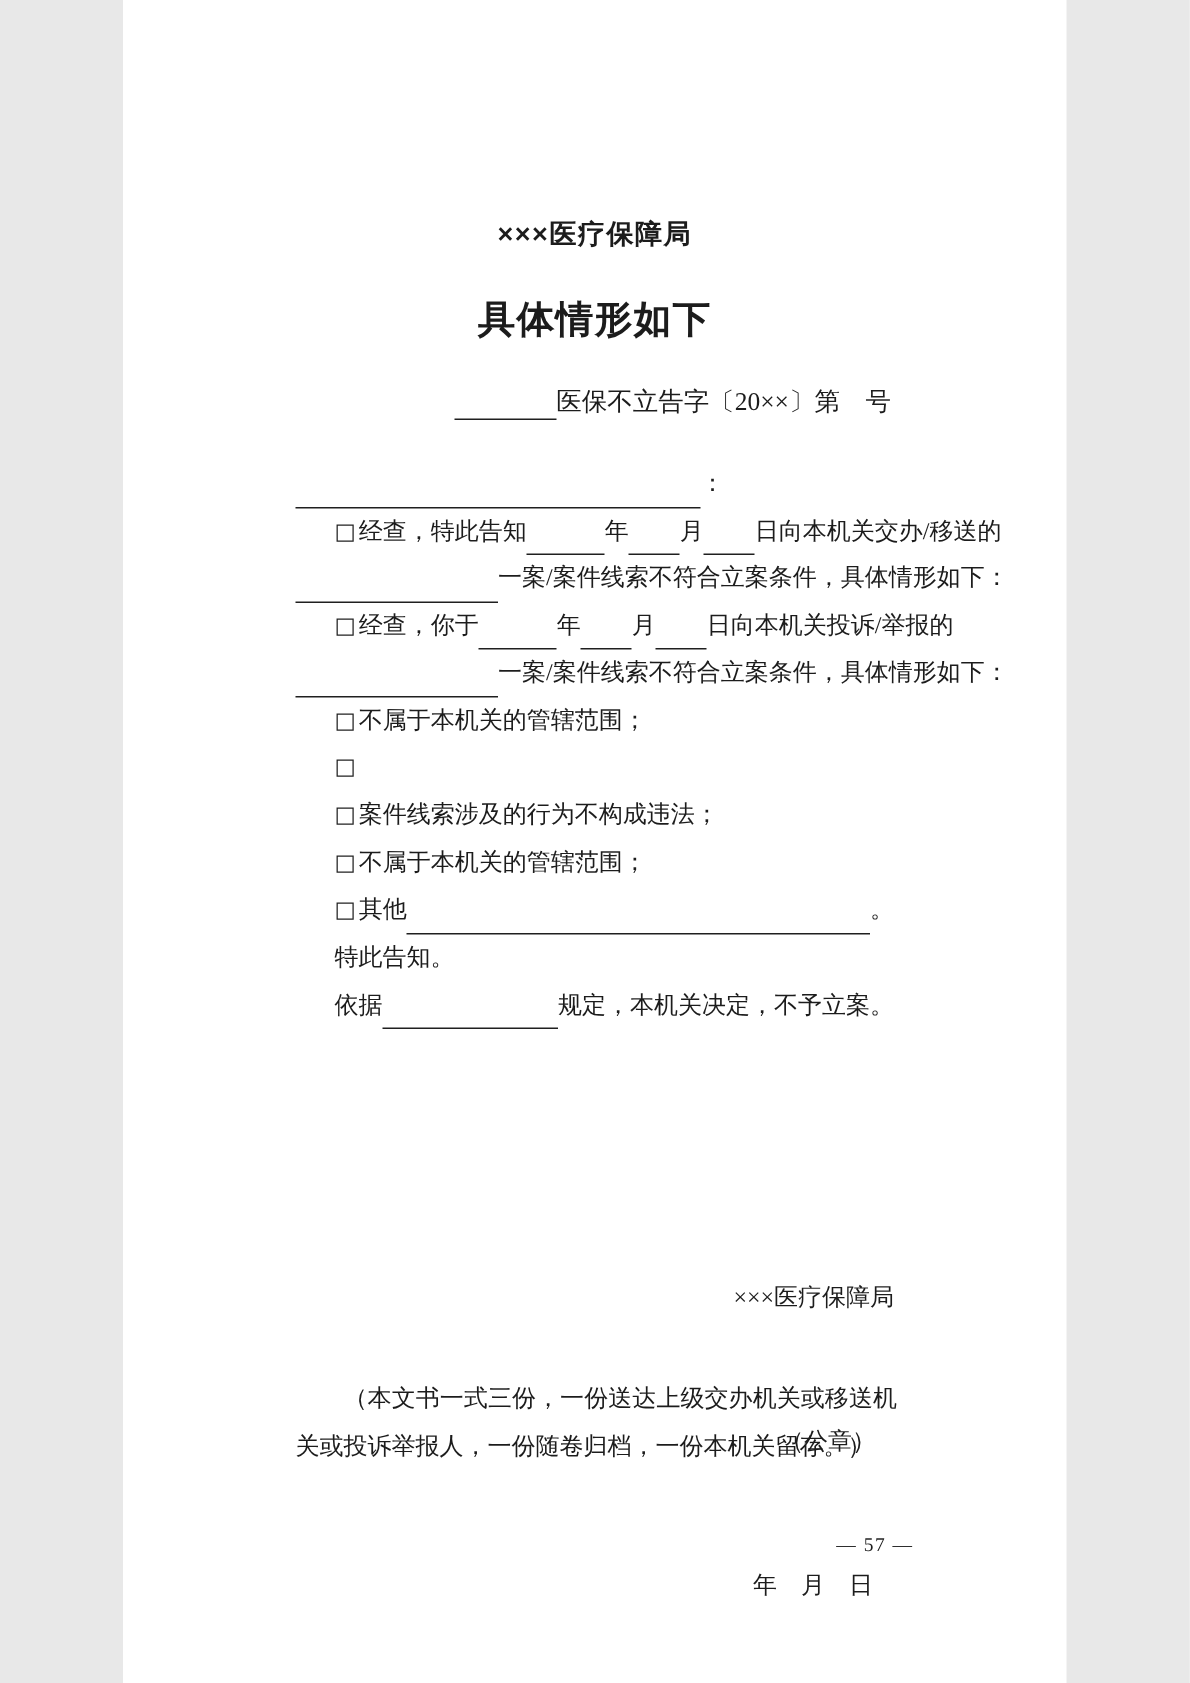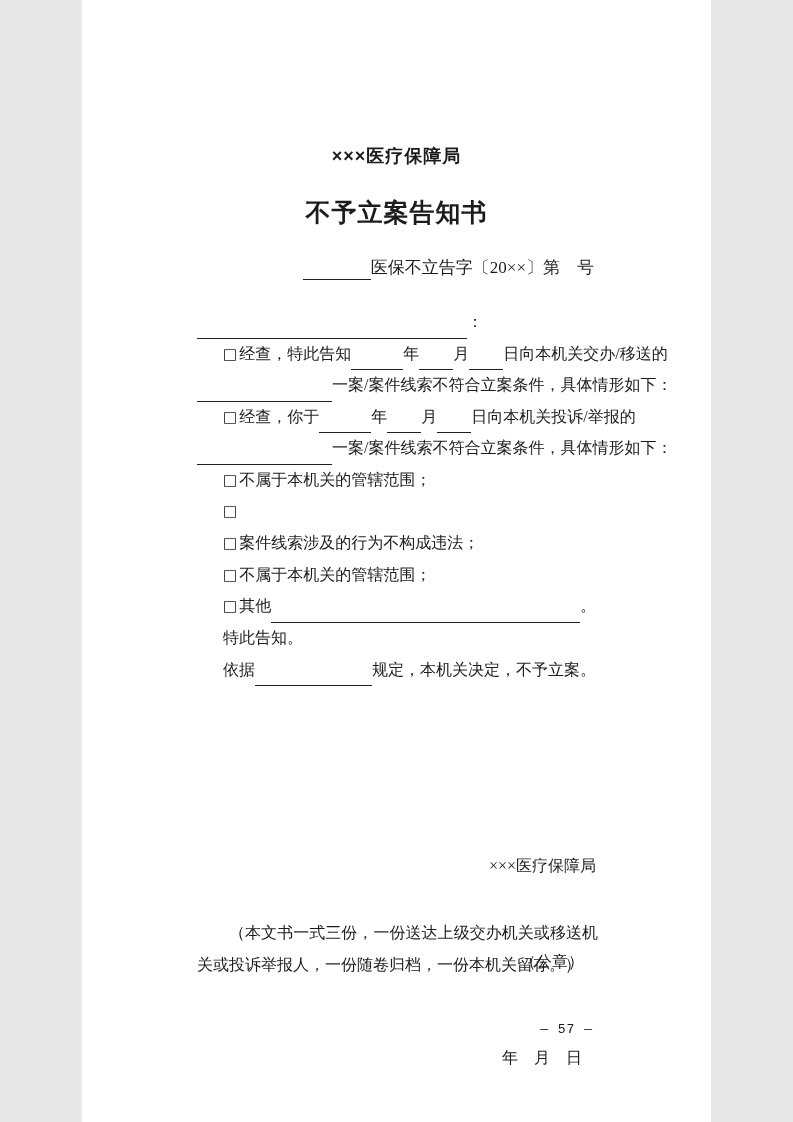--- a/index.html
+++ b/index.html
@@ -85,34 +85,34 @@
     position: absolute;
     top: 881px; left: 115px; right: 113px;
     font-size: 16px;
     line-height: 32px;
     text-indent: 2em;
     text-align: justify;
     margin-top: 36px;
   }
   .page-no {
     position: absolute;
-    top: 1022px; right: 118px;
-    font-family: Liberation Mono, monospace;
+    top: 1022px; right: 102px;
+    font-family: Liberation Serif, serif;
     font-size: 13px;
     letter-spacing: 1px;
   }
 </style>
 </head>
 <body>
 
 <div class="page">
 
   <div class="org-name">×××医疗保障局</div>
 
-  <div class="doc-title">不予立案告知书</div>
+  <div class="doc-title">具体情形如下</div>
 
   <div class="doc-no">
     <span class="bl-docno"></span><span>医保不立告字〔20××〕第　号</span>
   </div>
 
   <div class="content">
 
     <div class="row">
       <span class="blank bl-addr"></span><span>：</span>
     </div>

